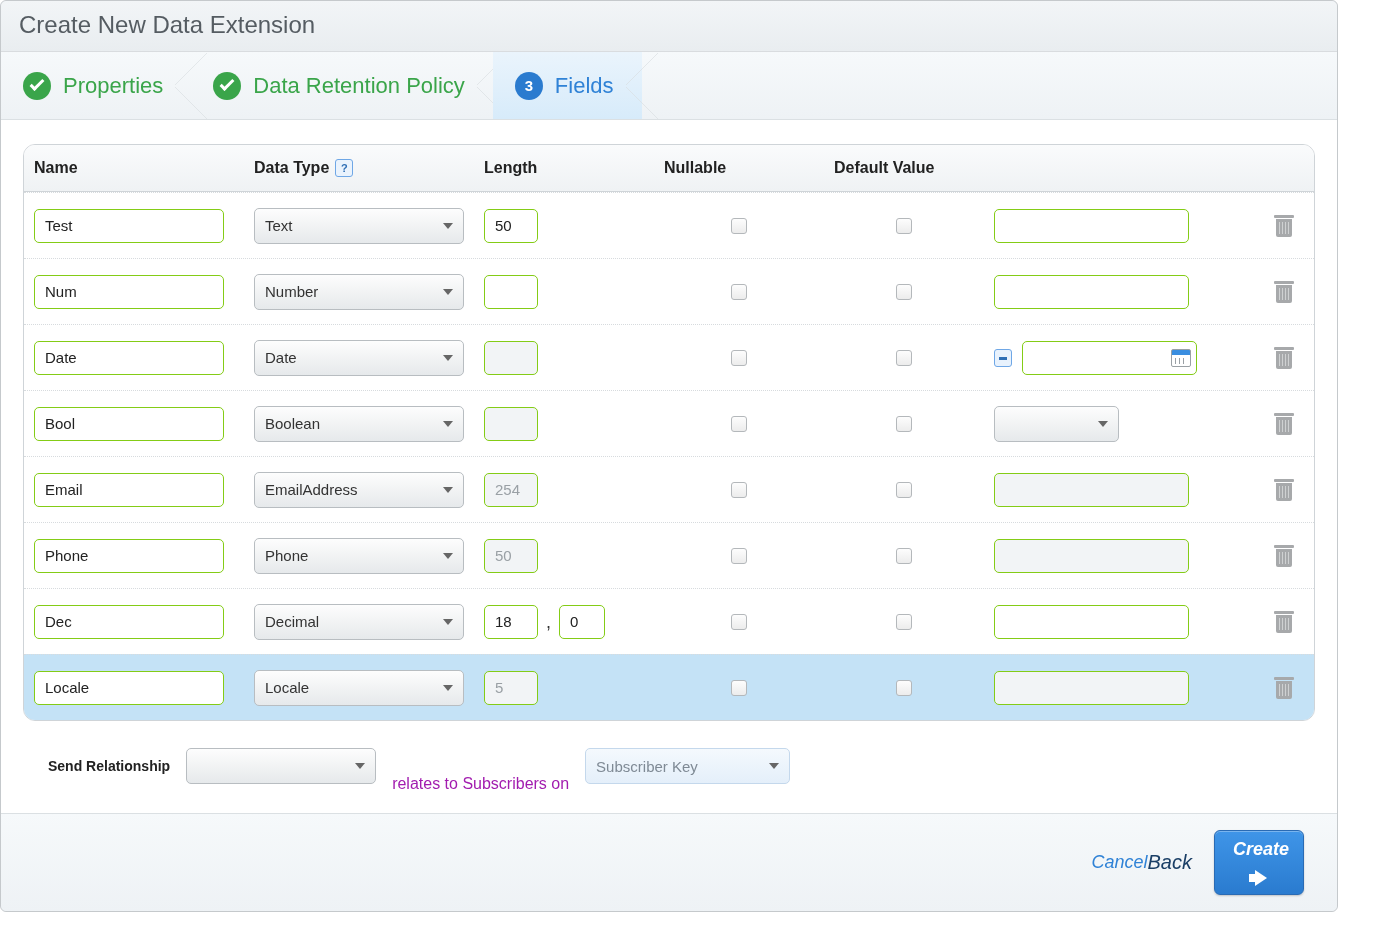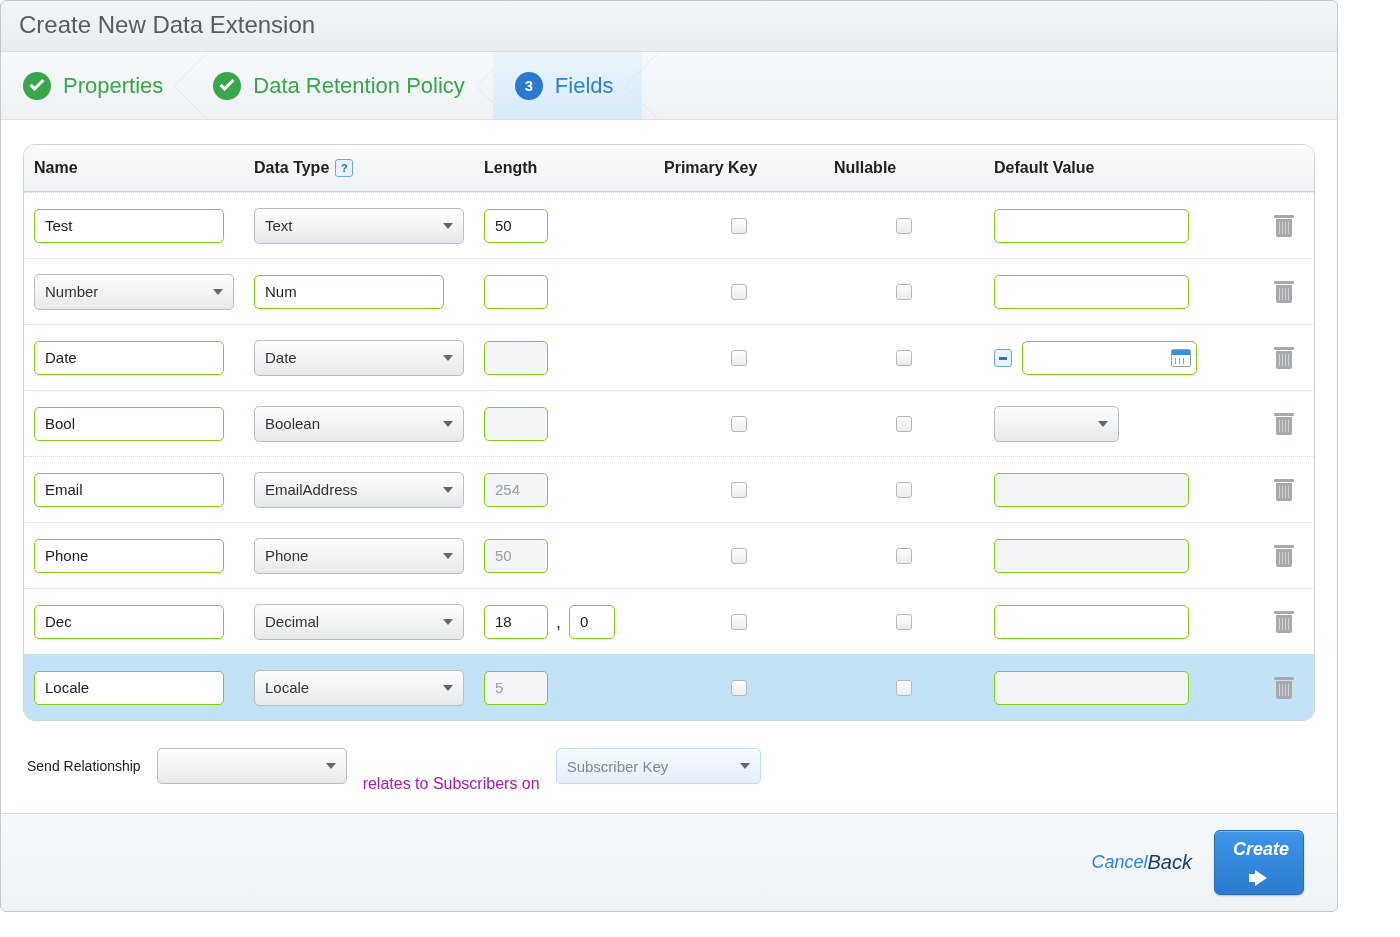--- a/index.html
+++ b/index.html
@@ -120,21 +120,21 @@
     padding: 0 10px;
     font-size: 15px;
     color: #222;
     background:#fff;
   }
   input.txt:disabled, .txt.disabled {
     background: #f2f4f6;
     color: #9aa0a5;
   }
   .name-input { width: 190px; }
-  .len-input { width: 64px; }
+  .len-input { width: 54px; }
   .dec-input { width: 46px; }
   .default-input { width: 195px; }
 
   .dd {
     height: 36px;
     width: 215px;
     border: 1px solid #b8bdc1;
     border-radius: 5px;
     background: linear-gradient(#fdfdfd,#e6e9eb);
     display: flex;
@@ -225,21 +225,21 @@
   .trash .lines{
     position:absolute; left:5px; right:5px; top:7px; bottom:3px;
     background: repeating-linear-gradient(90deg,#cfd1d2 0 1px,transparent 1px 3px);
   }
 
   .send-rel {
     display:flex; align-items:center; gap:16px;
     padding: 18px 4px 10px 4px;
     color:#222;
   }
-  .send-rel .lbl { font-weight:400; }
+  .send-rel .lbl { font-weight:700;margin-left:21px; }
   .relates { color:#a21caf; font-size:16px;margin-top:36px; }
   .dd.subkey {
     width: 205px;
     background: linear-gradient(#f4f9fd,#e4effa);
     border-color:#c4d8ec;
     color:#7f8a95;
   }
 
   .footer {
     border-top:1px solid #dbe0e3;
@@ -312,21 +312,20 @@
 
     <div class="fields-table">
 
       <div class="ft-head">
         <div>Name</div>
         <div>
           <span>Data Type</span>
           <span class="help-badge">?</span>
         </div>
         <div>Length</div>
-        <div class="center">Primary Key</div>
         <div class="center">Nullable</div>
         <div>Default Value</div>
         <div></div>
       </div>
 
       <div id="rows-container">
           <div class="ft-row">
             <div class="ft-cell">
               <input class="txt name-input" value="Test" style="">
             </div>
@@ -349,27 +348,27 @@
               <input class="txt default-input" value="" style="">
             </div>
             <div class="ft-cell center">
               <span class="trash">
                 <span class="lines"></span>
               </span>
             </div>
           </div>
           <div class="ft-row">
             <div class="ft-cell">
+              <input class="txt name-input" value="Num" style="">
+            </div>
+            <div class="ft-cell">
               <div class="dd">
                 <span>Number</span>
                 <span class="caret"></span>
               </div>
-            </div>
-            <div class="ft-cell">
-              <input class="txt name-input" value="Num" style="">
             </div>
             <div class="ft-cell">
               <input class="txt len-input" value="" style="">
             </div>
             <div class="ft-cell center">
               <span class="chk"></span>
             </div>
             <div class="ft-cell center">
               <span class="chk"></span>
             </div>

